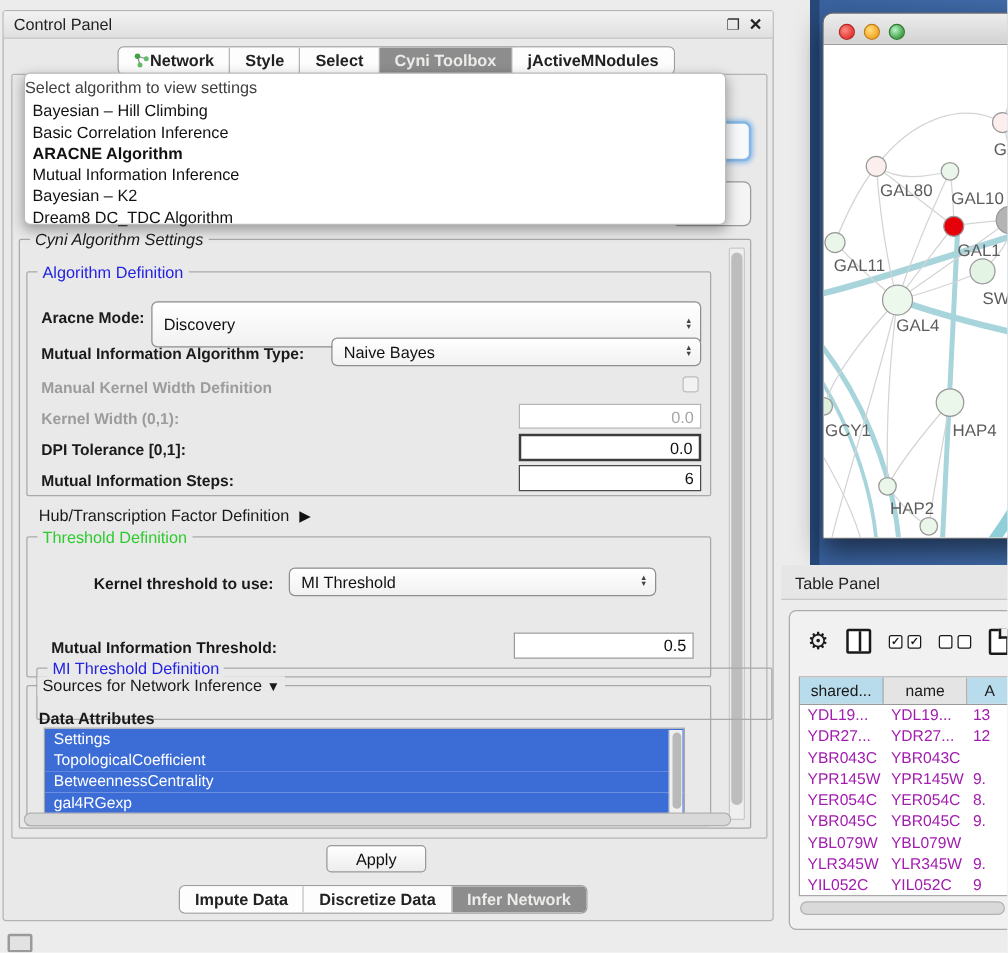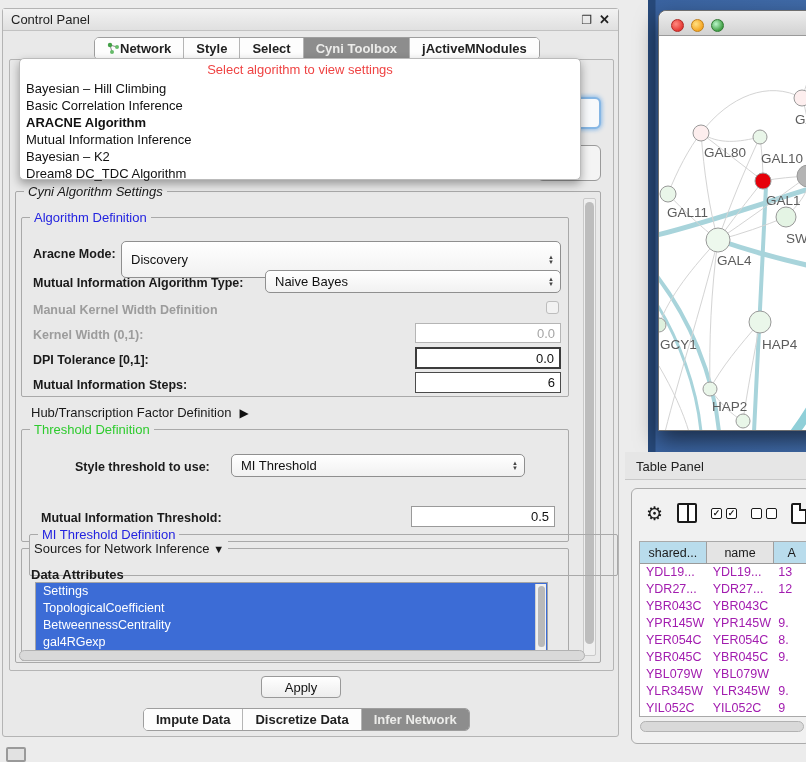--- a/index.html
+++ b/index.html
@@ -31,21 +31,21 @@
 
   
   .frag1 { left:538px; top:88px; width:60px; height:32px; border:2px solid #85b6e4; border-radius:6px;
            box-shadow:0 0 4px 1px #8bbae8; background:#f7f9fb; }
   .frag2 { left:534px; top:136px; width:64px; height:36px; border:1px solid #9a9a9a; border-radius:6px;
            background:#f4f4f4; }
 
   
   .popup { left:16px; top:49px; width:562px; height:122px; background:#fff;
            border:1px solid #bbb; border-radius:5px; box-shadow:0 4px 10px rgba(0,0,0,.35); z-index:40; }
-  .popup-placeholder { left:0; top:3px; width:100%; text-align:center; font-size:13px; color:#ef4444; }
+  .popup-placeholder { left:0; top:3px; width:100%; text-align:left; font-size:13px; color:#404040; }
   .popup-item { left:4px; width:550px; height:17px; line-height:17px; font-size:13px; color:#111; padding-left:2px; }
   .popup-item.bold { font-weight:bold; }
 
   
   .fs { border:1px solid #a9a9a9; border-radius:2px; background:transparent; }
   .legend { position:absolute; top:-8px; left:8px; background:#e9e9e9; padding:0 4px;
             font-size:13px; color:#1a1a1a; white-space:nowrap; }
   .legend.blue  { color:#2323e0; }
   .legend.green { color:#2ecb2e; }
 
@@ -228,21 +228,21 @@
     <div class="abs field" style="left:412px; top:363px; width:146px; height:21px; border-color:#4a4a4a;">6</div>
 
     <span class="abs" style="left:28px; top:396px; font-size:13px; color:#1a1a1a;">
       <span>Hub/Transcription Factor Definition</span><span class="arrow-right">▶</span>
     </span>
 
     <div class="abs fs" style="left:18px; top:420px; width:548px; height:113px;padding-left:36px;">
       <span class="legend green">Threshold Definition</span>
     </div>
 
-    <span class="abs lbl" style="left:72px; top:451px;">Style threshold to use:</span>
+    <span class="abs lbl" style="left:72px; top:451px;">Kernel threshold to use:</span>
     <div class="abs combo" style="left:228px; top:445px; width:294px; height:23px;">
       <span>MI Threshold</span>
       <span class="spin" style="font-size:6px;">
         <span>▲</span>
           <span>▼</span>
       </span>
     </div>
 
     <div class="abs fs" style="left:26px; top:486px; width:589px; height:42px;margin-top:39px;">
       <span class="legend blue">MI Threshold Definition</span>

